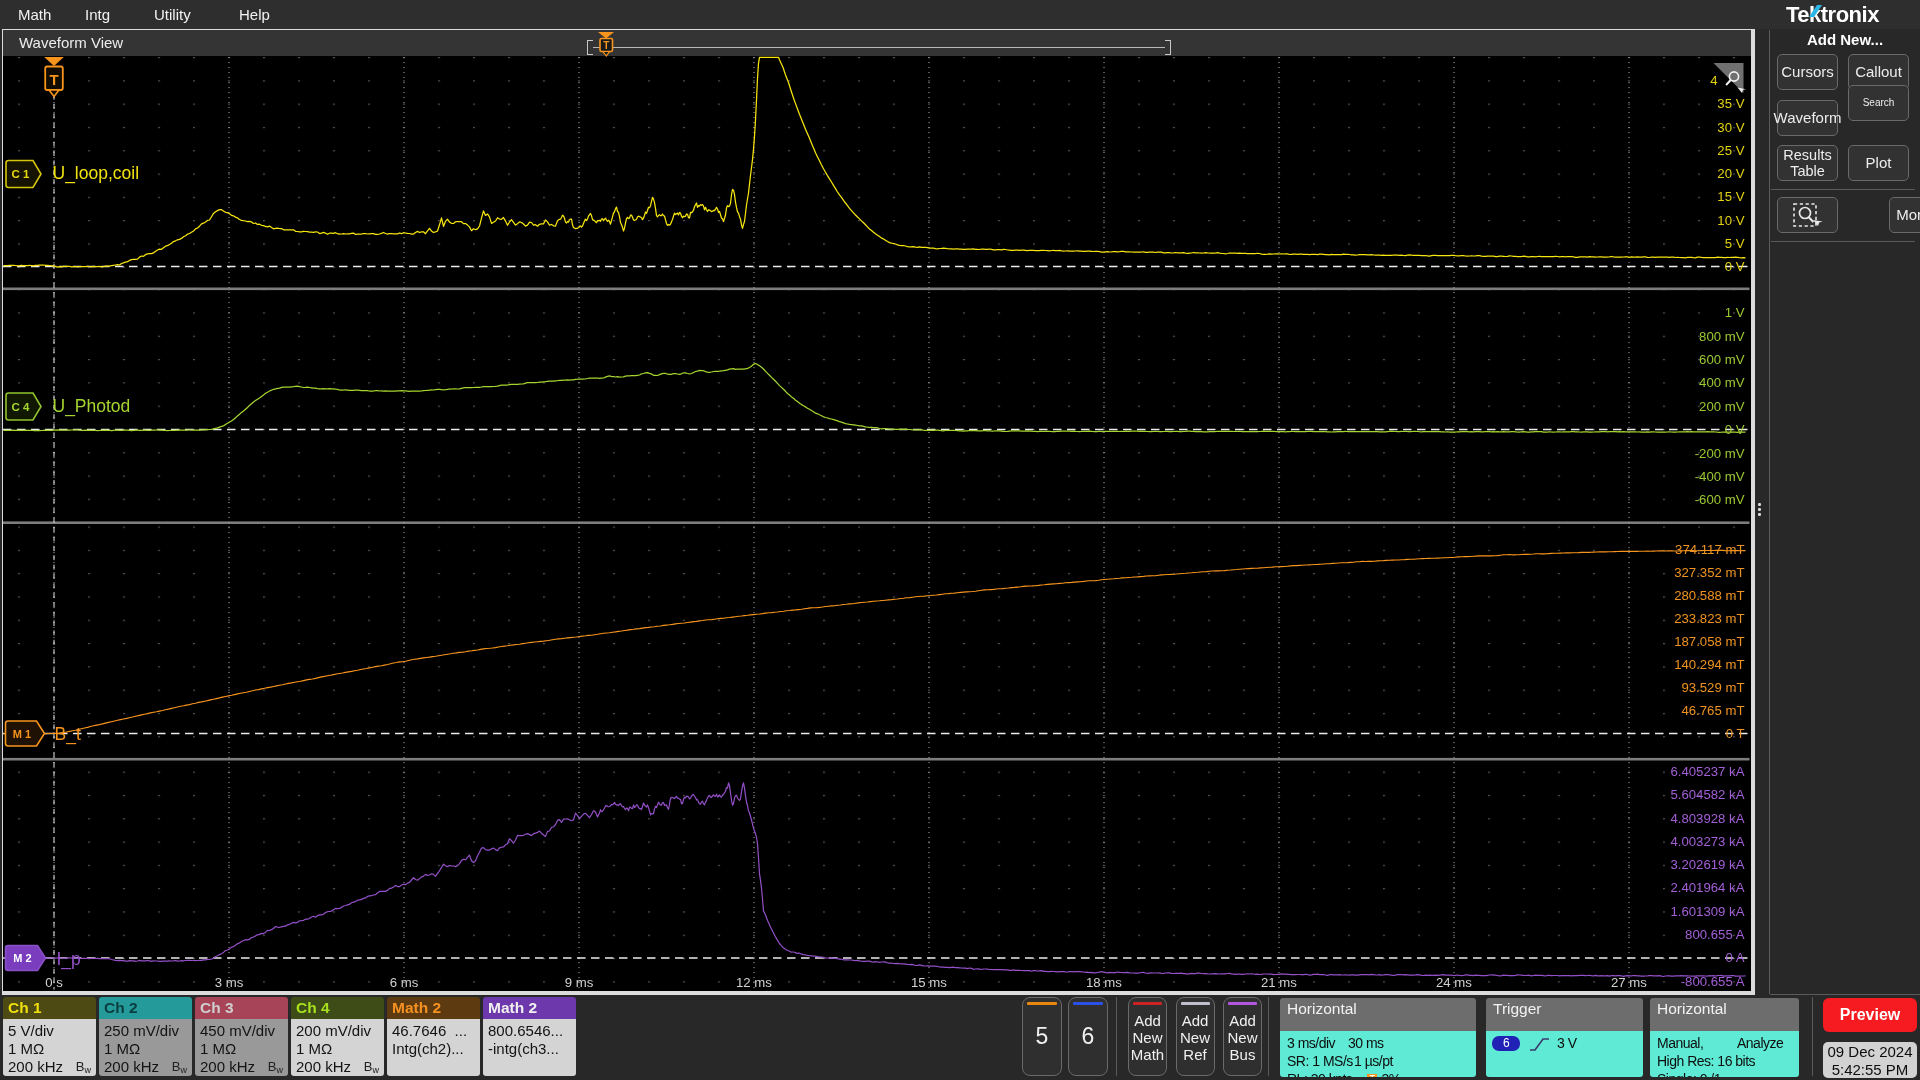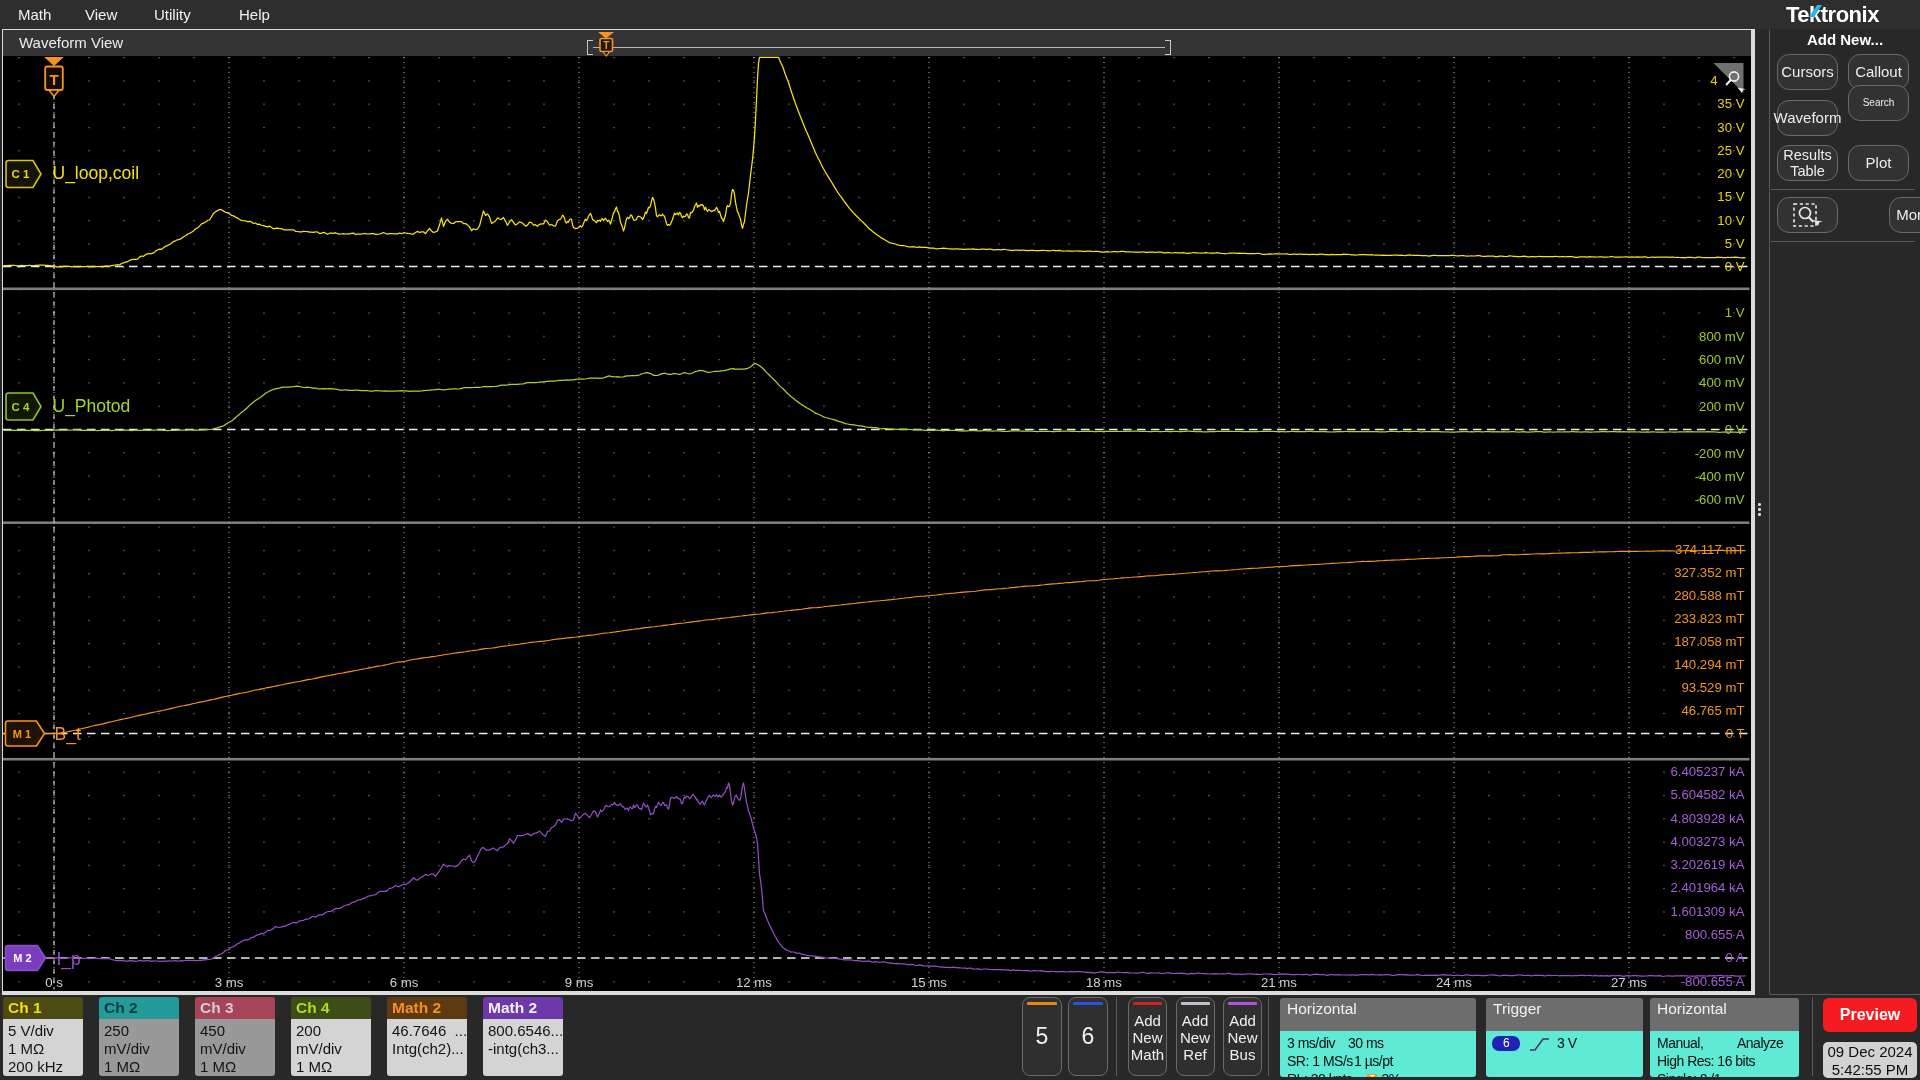--- a/index.html
+++ b/index.html
@@ -2,41 +2,41 @@
 <html><head><meta charset="utf-8"><style>
 *{margin:0;padding:0;box-sizing:border-box}
 html,body{width:1920px;height:1080px;background:#282828;font-family:"Liberation Sans",sans-serif;overflow:hidden;position:relative}
 .a{position:absolute}
 .menubar{left:0;top:0;width:1920px;height:29px;background:#2e2e2e}
 .mi{position:absolute;top:6px;font-size:15px;color:#f2f2f2}
 .logo{position:absolute;top:2px;left:1786px;font-size:22px;font-weight:bold;color:#fff;letter-spacing:-0.5px}
 .wfpanel{left:2px;top:29px;width:1752.5px;height:965.5px;border:1.5px solid #dcdcdc;border-right-width:4.5px;border-bottom-width:4px;background:#000}
 .wfhead{position:absolute;left:0;top:0;width:100%;height:25.5px;background:#343434;color:#ececec;font-size:15px}
 .sline{background:#5a5a5a}
-.sbtn{position:absolute;width:61px;height:36px;background:#323232;border:1px solid #6a6a6a;border-radius:12px;color:#ededed;font-size:15px;display:flex;align-items:center;justify-content:center;text-align:center;line-height:16px}
-.bdg{position:absolute;top:997px;width:80px;height:79px;border-radius:3px;overflow:hidden}
+.sbtn{position:absolute;width:61px;height:36px;background:#323232;border:1px solid #6a6a6a;border-radius:5px;color:#ededed;font-size:15px;display:flex;align-items:center;justify-content:center;text-align:center;line-height:16px}
+.bdg{position:absolute;top:997px;width:93px;height:79px;border-radius:3px;overflow:hidden}
 .bh{height:21.5px;font-size:15.5px;font-weight:bold;padding-left:5px;line-height:21.5px}
 .bb{height:57.5px;font-size:15px;line-height:18.2px;padding:3px 0 0 5px;color:#131313}
 .lt{background:#d4d4d4}.dk{background:#999}
 .nbtn{position:absolute;top:997px;width:40px;height:79px;background:#2f2f2f;border:1px solid #6a6a6a;border-radius:8px;color:#f0f0f0}
 .cbar{position:absolute;top:4px;left:4px;right:4px;height:3px;border-radius:1px}
 .num{position:absolute;width:100%;top:25px;text-align:center;font-size:23px}
 .an3{position:absolute;width:100%;top:14px;text-align:center;font-size:15px;line-height:17px}
 .vsep{position:absolute;top:997px;width:1px;height:79px;background:#5a5a5a}
 .pnl{position:absolute;top:998px;height:79px;border-radius:3px;overflow:hidden}
 .ph{height:33px;background:#6d6d6d;color:#f2f2f2;font-size:15.5px;line-height:21.5px;padding-left:7px}
 .pb{position:relative;height:72px;background:#5eead4;color:#0d0d0d;font-size:14px;letter-spacing:-0.5px;line-height:18.2px;padding:3px 0 0 7px}
 .pr{position:absolute}
 .prev{position:absolute;left:1823px;top:998px;width:94px;height:34px;background:#f61b20;border-radius:6px;color:#fff;font-size:16px;font-weight:bold;text-align:center;line-height:34px}
 .date{position:absolute;left:1823px;top:1042px;width:94px;height:36px;background:#d2d2d2;border-radius:5px;color:#0d0d0d;font-size:15px;text-align:center;line-height:17.5px;padding-top:1px}
 </style></head>
 <body>
 <div class="a menubar">
   <span class="mi" style="left:18px">Math</span>
-  <span class="mi" style="left:85px">View</span>
+  <span class="mi" style="left:85px">Intg</span>
   <span class="mi" style="left:154px">Utility</span>
   <span class="mi" style="left:239px">Help</span>
   <span class="logo">Te<span style="position:relative">k<span style="position:absolute;left:4px;top:2.5px;width:4.5px;height:12px;background:#29b6e8;transform:skewX(-34deg)"></span></span>tronix</span>
 </div>
 
 <div class="a wfpanel">
   <div class="wfhead">
       <span style="position:absolute;left:16px;top:4px">Waveform View</span>
     <div style="position:absolute;left:584px;top:10px;width:6px;height:15px;border:1.5px solid #c8c8c8;border-right:none"></div>
     <div style="position:absolute;left:1162px;top:10px;width:6px;height:15px;border:1.5px solid #c8c8c8;border-left:none"></div>

